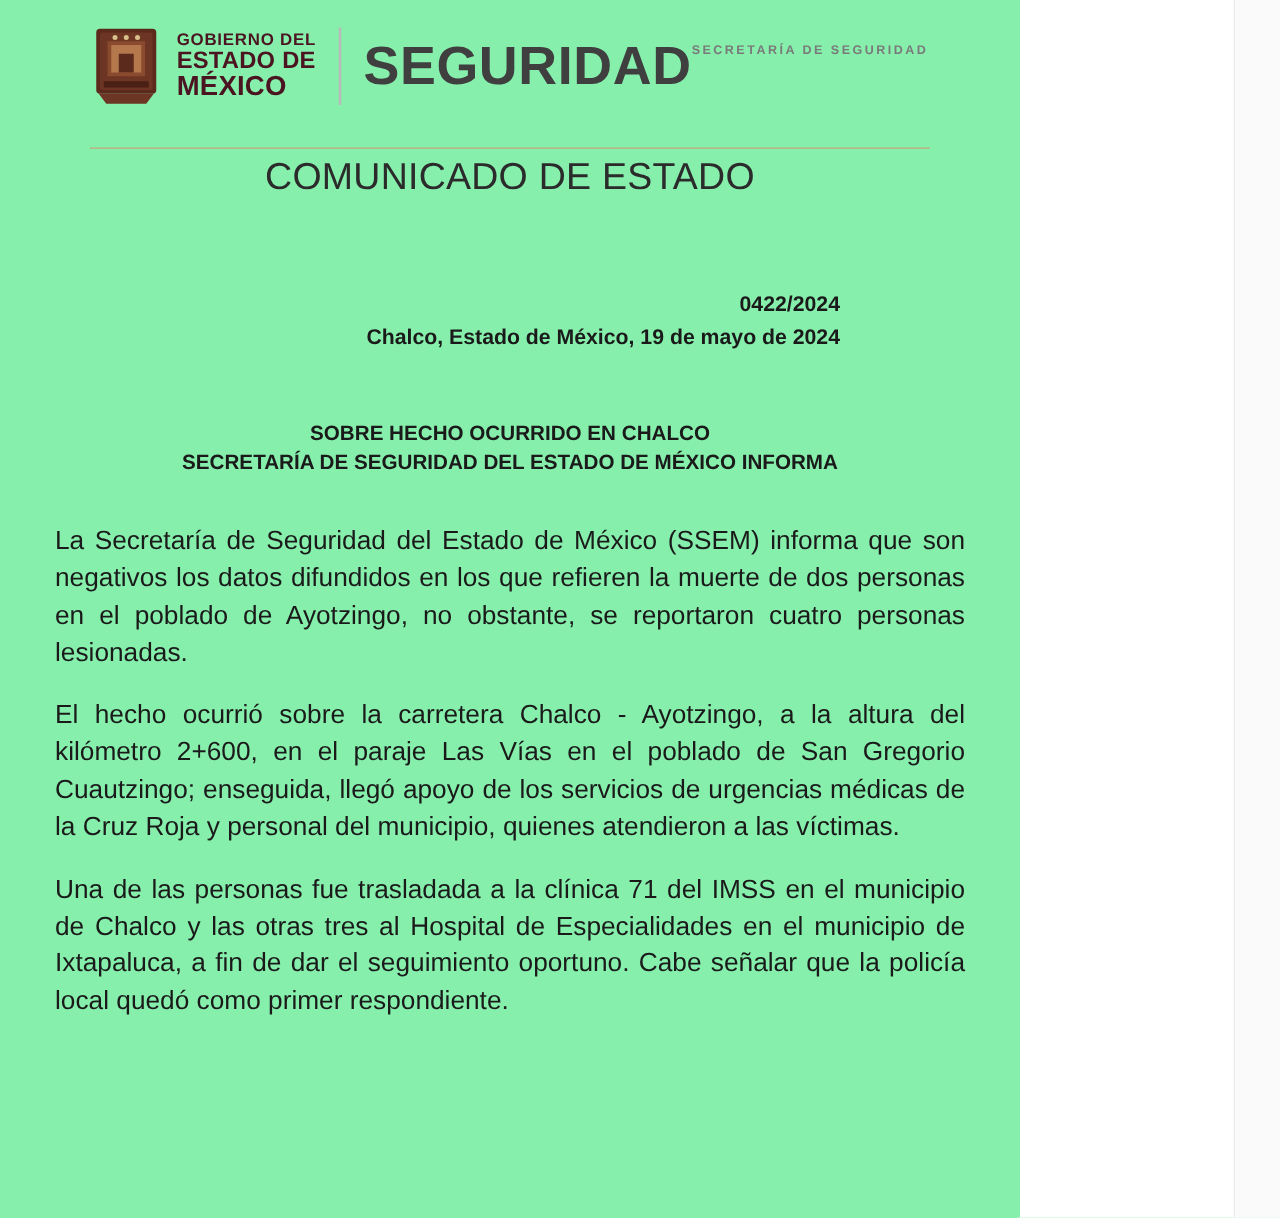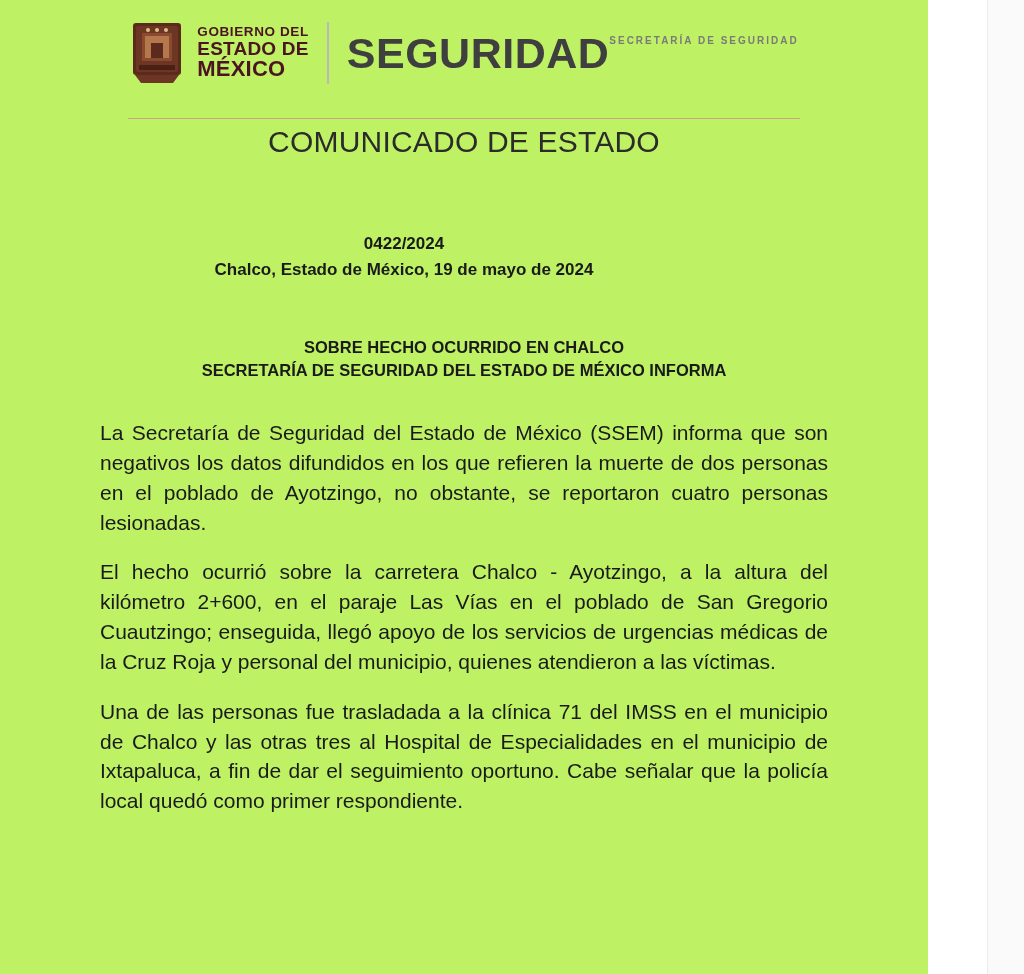--- a/index.html
+++ b/index.html
@@ -10,23 +10,23 @@
   body {
     width: 1024px;
     height: 974px;
     font-family: "Liberation Sans", sans-serif;
     color: #1a1a1a;
     position: relative;
     overflow: hidden;
   }
   .page {
     position: relative;
-    width: 928px;
+    width: 816px;
     height: 974px;
-    background: #bef264;
+    background: #86efac;
     box-sizing: border-box;
   }
   .scroll-gutter {
     position: absolute;
     top: 0;
     right: 0;
     width: 36px;
     height: 974px;
     background: #fafafa;
     border-left: 1px solid #ececec;
@@ -117,21 +117,21 @@
   .com-prensa {
     text-align: center;
     font-size: 30px;
     color: #2b2b2b;
     letter-spacing: 0.2px;
     margin-top: 6px;
   }
 
   
   .meta {
-    text-align: center;
+    text-align: right;
     margin-top: 72px;
     padding-right: 144px;
     font-size: 17px;
     font-weight: bold;
     color: #1a1a1a;
     line-height: 1.5;
     padding-left: 24px;
   }
 
   

